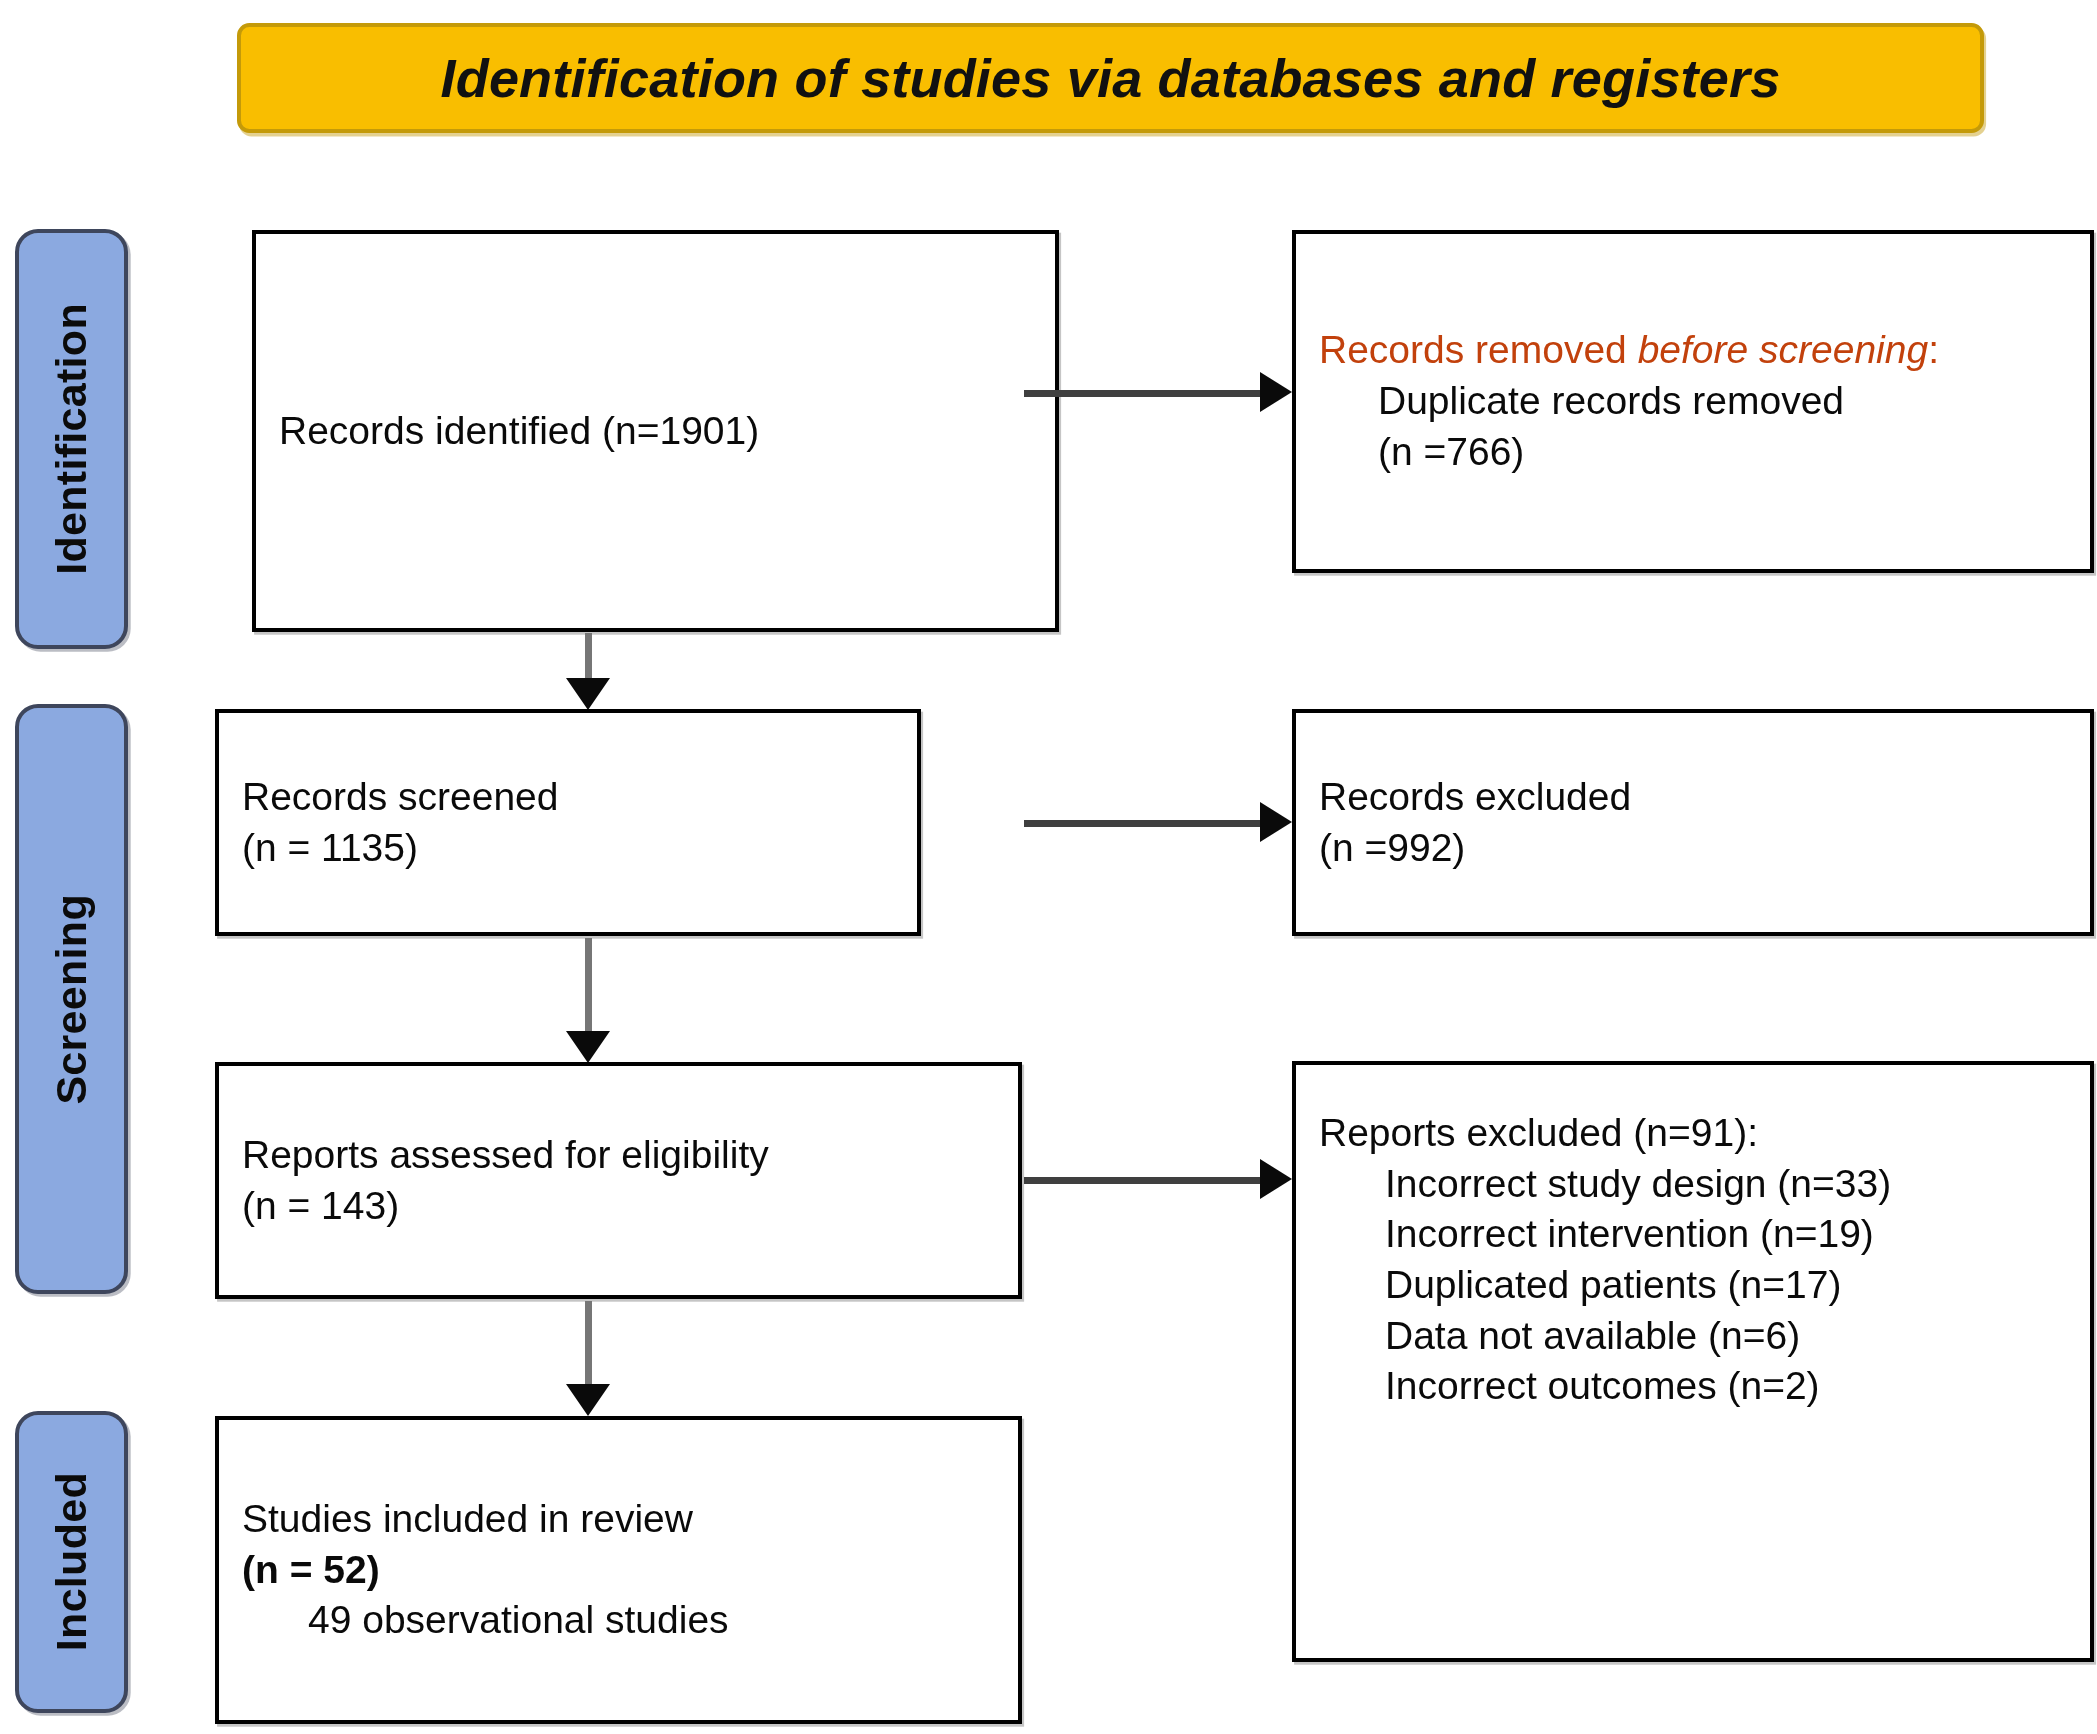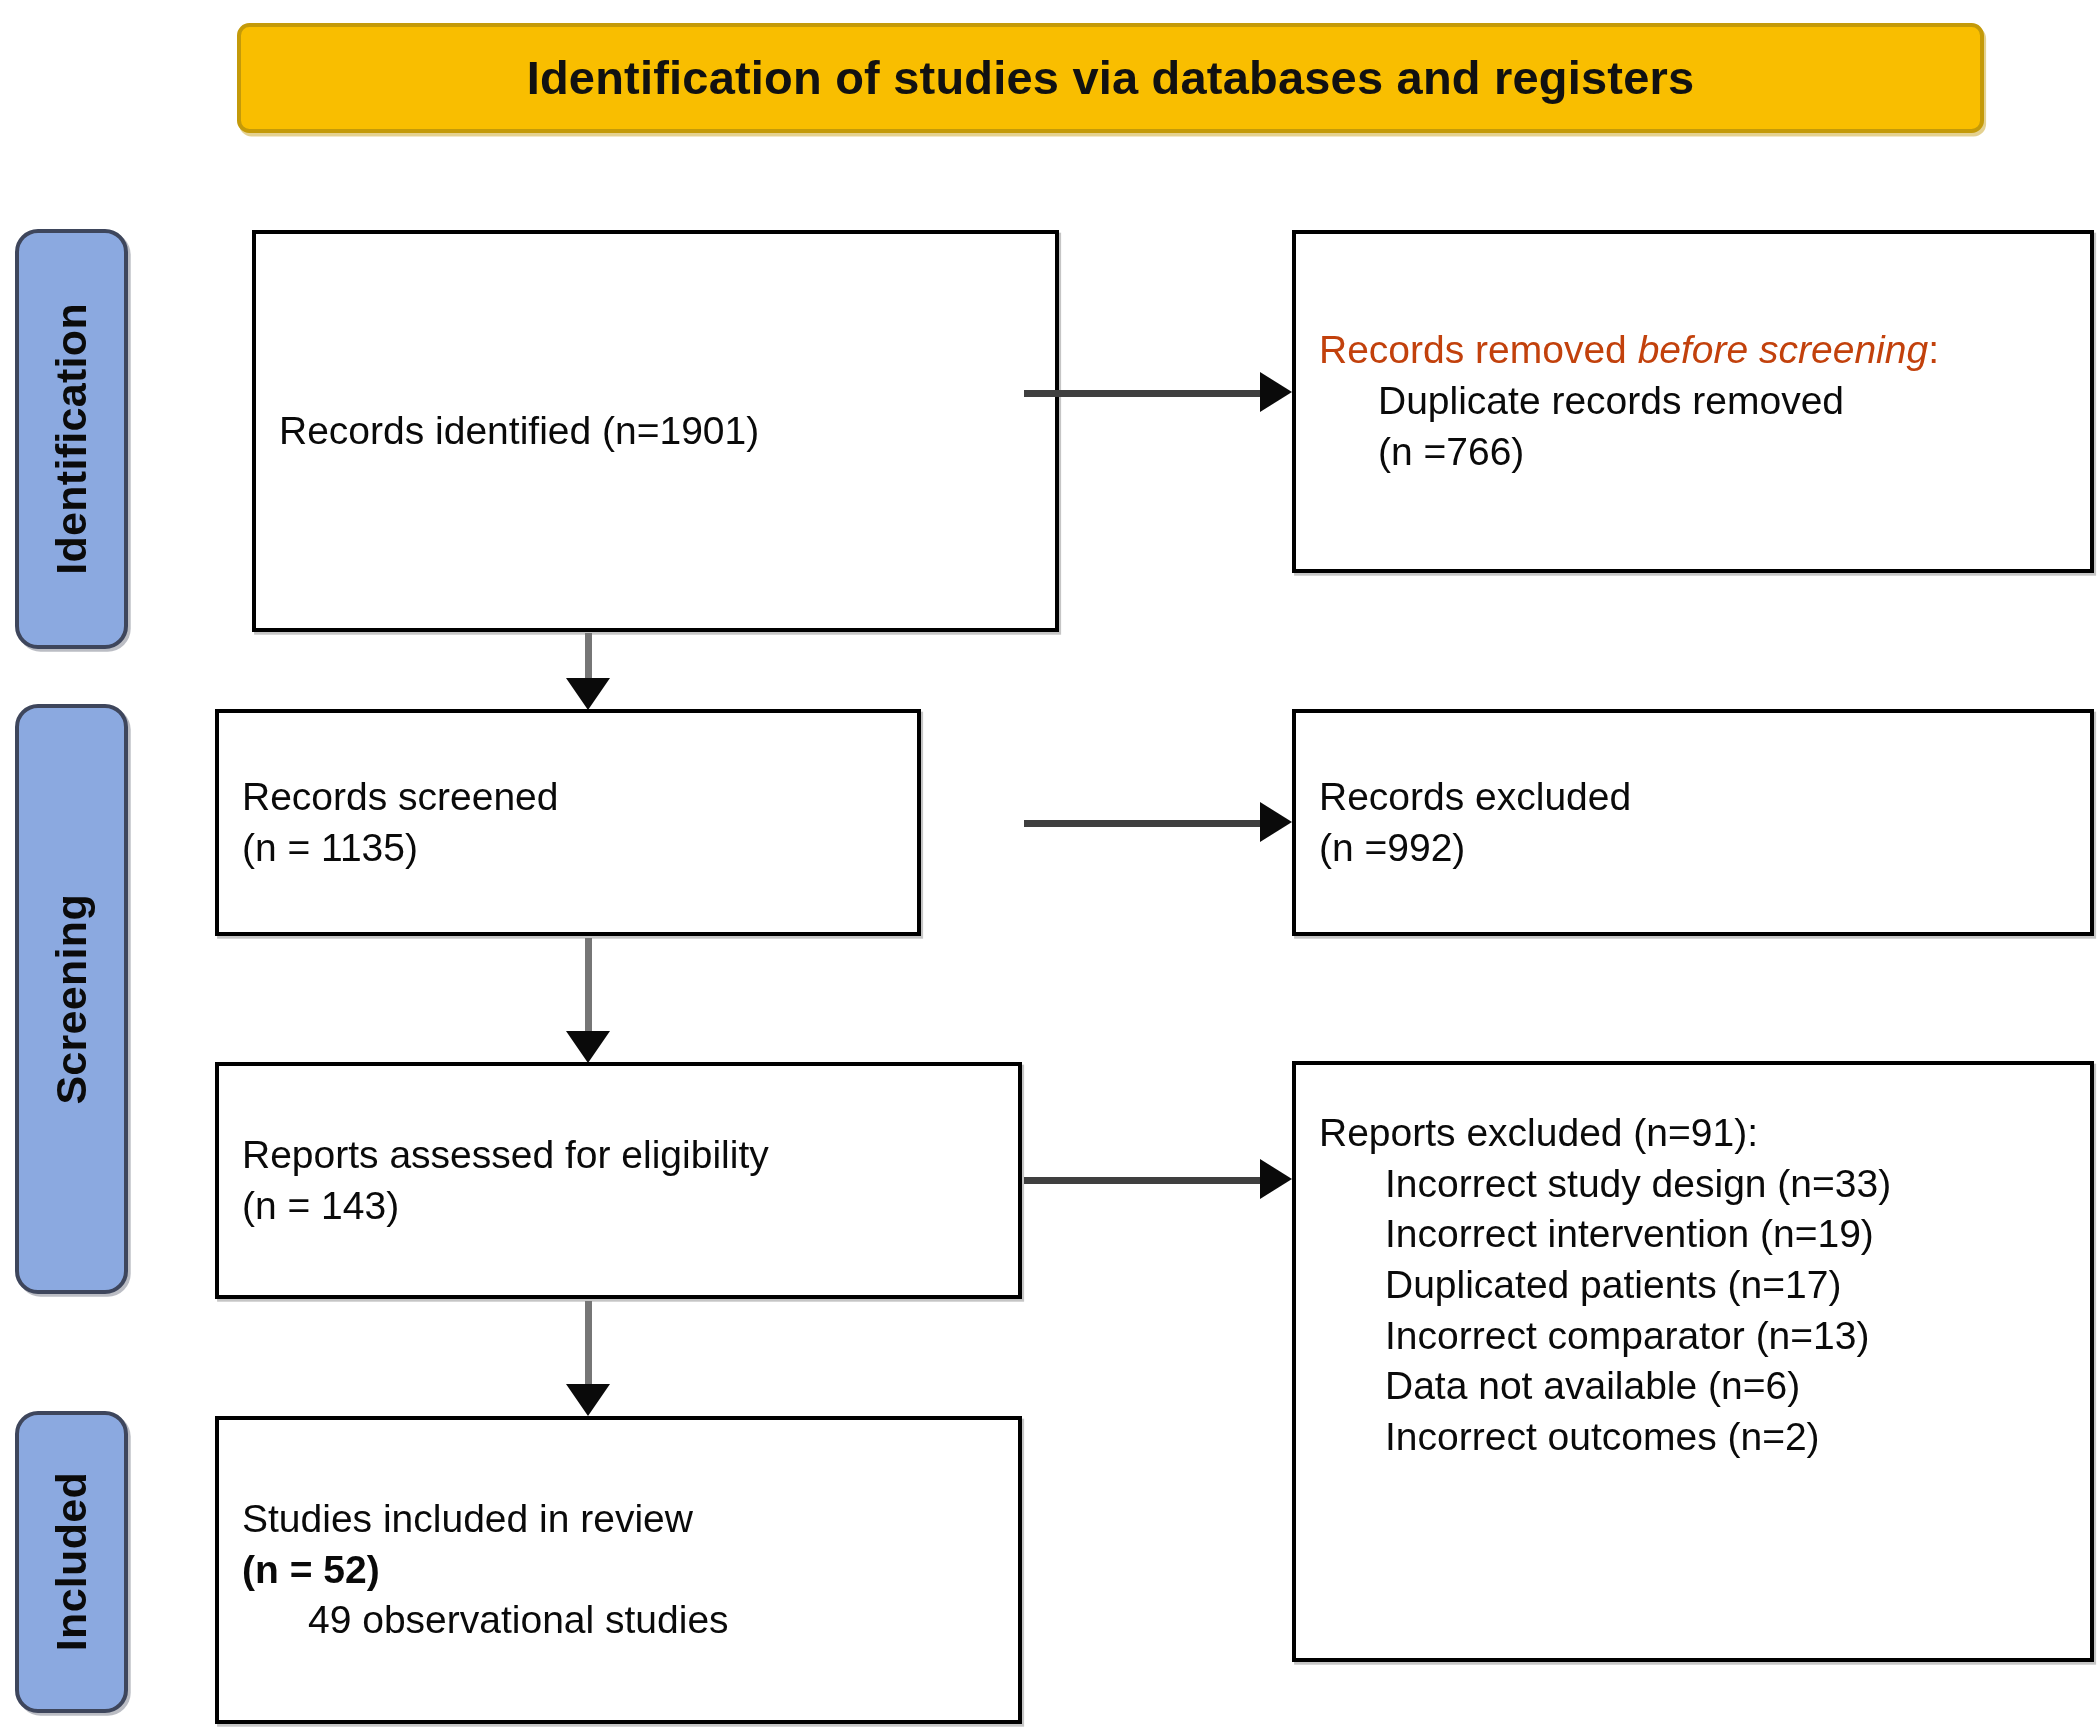--- a/index.html
+++ b/index.html
@@ -25,25 +25,26 @@
     background: #F9BE00;
     border: 4.8px solid #C49A09;
     border-radius: 12.4px;
     box-sizing: border-box;
     display: flex;
     align-items: center;
     justify-content: center;
     box-shadow: 2.1px 3.4px 0 rgba(196,154,9,0.45);
   }
   #header-banner .banner-text {
-    font-size: 47px;
+    font-size: 54px;
     font-weight: bold;
     color: #111111;
     letter-spacing: 0.2px;
     white-space: nowrap;
+    font-style: italic;
   }
 
   
   .stage-label {
     position: absolute;
     background: #8BA9E0;
     border: 4.8px solid #3E465C;
     border-radius: 23px;
     box-sizing: border-box;
     display: flex;
@@ -212,21 +213,20 @@
 <div class="flow-box" id="box-eligibility">
   <div class="line">Reports assessed for eligibility</div>
   <div class="line">(n = 143)</div>
 </div>
 
 <div class="flow-box" id="box-reports-excl">
   <div class="line">Reports excluded (n=91):</div>
   <div class="line indent2">Incorrect study design (n=33)</div>
   <div class="line indent2">Incorrect intervention (n=19)</div>
   <div class="line indent2">Duplicated patients (n=17)</div>
-  <div class="line indent2">Incorrect comparator (n=13)</div>
   <div class="line indent2">Data not available (n=6)</div>
   <div class="line indent2">Incorrect outcomes (n=2)</div>
 </div>
 
 <div class="arrow-h" style="left:1024px; top:1180px; width:268px;">
   <div class="shaft" style="width:236px;"></div>
   <div class="head" style="left:236px;"></div>
 </div>
 
 <div class="arrow-v" style="left:588px; top:1301px; height:115px;">

